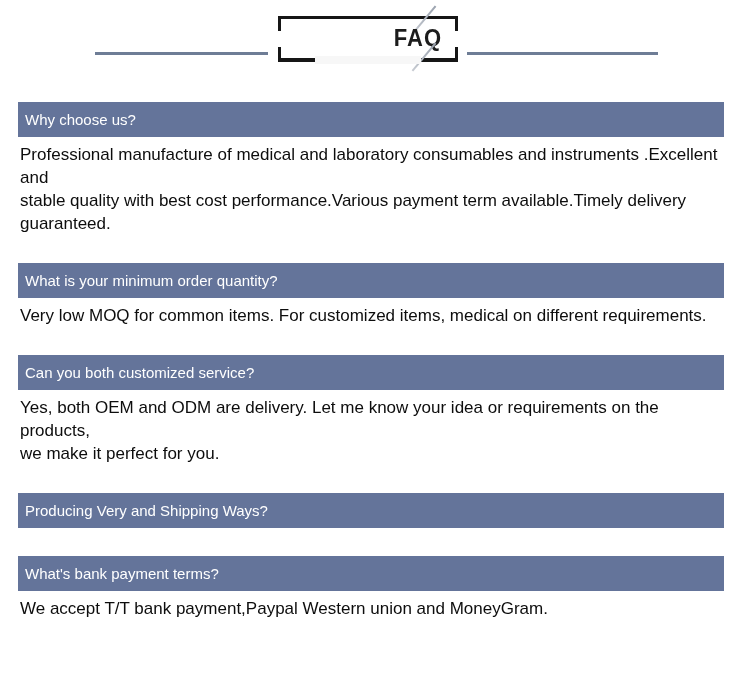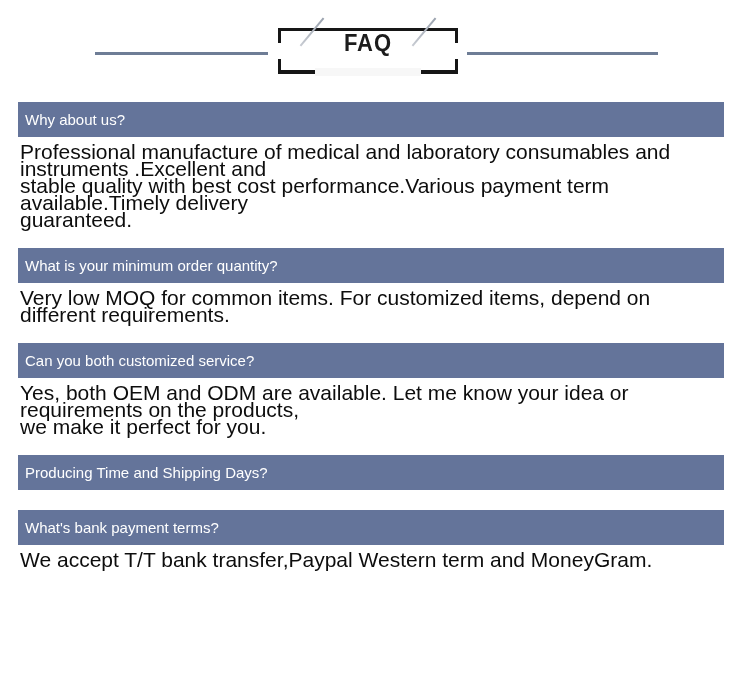--- a/index.html
+++ b/index.html
@@ -26,31 +26,32 @@
     position: absolute;
     top: 52px;
     height: 3px;
     background: var(--line-color, #6e7d96);
   }
   .line-left  { left: 95px;  width: 173px; }
   .line-right { left: 467px; width: 191px; }
   .faq-box {
     position: absolute;
     left: 278px;
-    top: 28px;
+    top: 16px;
     width: 180px;
     height: 46px;
     box-sizing: border-box;
     border: 3px solid var(--box-border-color, #161616);
     border-bottom-width: 4px;
     background: #ffffff;
     display: flex;
-    align-items: flex-start;
+    align-items: flex-end;
     justify-content: space-between;
     padding: 0 13px;
+    flex-direction: column;
   }
   .faq-title {
     font-size: 22px;
     font-weight: bold;
     letter-spacing: 1px;
     color: #1c1c1c;
     transform: scaleY(1.05);
   }
   .slash {
     display: inline-block;
@@ -85,26 +86,26 @@
     padding: 0 26px 0 18px;
   }
   .q-bar {
     height: 35px;
     background: var(--bar-color, #64749a);
     color: var(--bar-text-color, #ffffff);
     display: flex;
     align-items: center;
     padding-left: 7px;
     font-size: 15px;
-    margin-top: 20px;
+    margin-top: 28px;
   }
   .section.first .q-bar { margin-top: 28px; }
   .answer {
-    font-size: 21px;
-    line-height: 17px;
+    font-size: 17px;
+    line-height: 23px;
     color: var(--body-text-color, #0d0d0d);
     padding: 6px 0 0 2px;
     white-space: pre-line;
   }
 </style>
 </head>
 <body>
 
 <div class="page">
 
@@ -118,49 +119,49 @@
       <span class="side-gap left"></span>
       <span class="side-gap right"></span>
       <span class="bottom-gap"></span>
     </div>
   </div>
 
   <div class="content">
 
     <div class="section first">
       <div class="q-bar">
-        <span>Why about us?</span>
+        <span>Why choose us?</span>
       </div>
       <div class="answer">Professional manufacture of medical and laboratory consumables and instruments .Excellent and
 stable quality with best cost performance.Various payment term available.Timely delivery
 guaranteed.</div>
     </div>
 
     <div class="section">
       <div class="q-bar">
         <span>What is your minimum order quantity?</span>
       </div>
-      <div class="answer">Very low MOQ for common items. For customized items, depend on different requirements.</div>
+      <div class="answer">Very low MOQ for common items. For customized items, medical on different requirements.</div>
     </div>
 
     <div class="section">
       <div class="q-bar">
         <span>Can you both customized service?</span>
       </div>
-      <div class="answer">Yes, both OEM and ODM are available. Let me know your idea or requirements on the products,
+      <div class="answer">Yes, both OEM and ODM are delivery. Let me know your idea or requirements on the products,
 we make it perfect for you.</div>
     </div>
 
     <div class="section">
       <div class="q-bar">
-        <span>Producing Time and Shipping Days?</span>
+        <span>Producing Very and Shipping Ways?</span>
       </div>
     </div>
 
     <div class="section">
       <div class="q-bar">
         <span>What's bank payment terms?</span>
       </div>
-      <div class="answer">We accept T/T bank transfer,Paypal Western term and MoneyGram.</div>
+      <div class="answer">We accept T/T bank payment,Paypal Western union and MoneyGram.</div>
     </div>
 
   </div>
 </div>
 
 </body></html>

